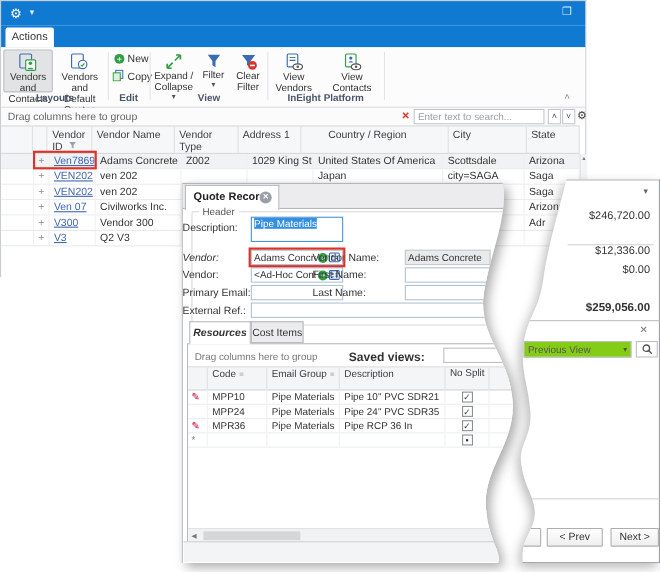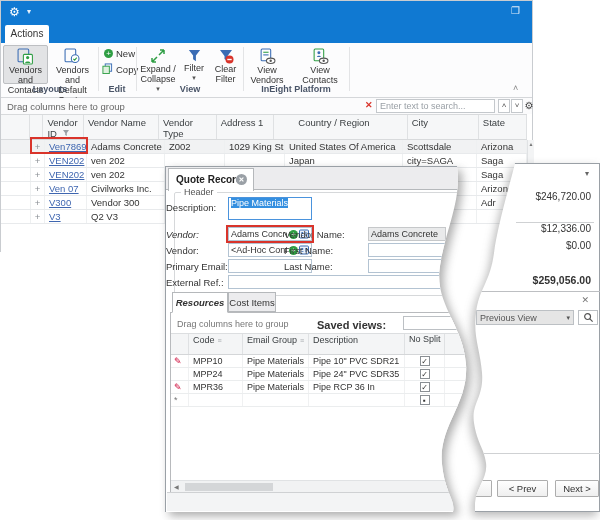--- a/index.html
+++ b/index.html
@@ -105,21 +105,21 @@
   
   #rp-wrap { left:470px; top:163px; width:130px; height:349px; z-index:5;
              filter:drop-shadow(-3px 4px 5px rgba(70,70,70,.38)); }
   #rp { width:130px; height:349px; background:#fff; border-top:1px solid #9aa0a6; border-right:1px solid #9aa0a6; border-bottom:1px solid #9aa0a6;
         clip-path: path("M45,0 C42,14 28,60 24,90 C20,120 9,125 6,150 C3,175 10,185 12,210 C14,235 1,240 4,260 C7,280 14,285 16,300 C18,315 6,325 5,340 L5,349 L130,349 L130,0 Z"); }
   .money { position:absolute; right:8px; font-size:10px; color:#333; }
   .rp-line { position:absolute; background:#cfd1d3; height:1px; }
   #rp-caret { right:10px; top:5px; position:absolute; font-size:8px; color:#666; }
   #rp-close { right:10px; top:131px; position:absolute; font-size:9px; color:#777; }
   #rp-combo { left:6px; top:146px; width:98px; height:15px; border:1px solid #bcc0c4; display:flex; align-items:center;
-              font-size:9px; color:#555; padding:0 3px; background:#e5e5e5; }
+              font-size:9px; color:#555; padding:0 3px; background:#84cc16; }
   #rp-search-btn { left:108px; top:146px; width:20px; height:15px; border:1px solid #bcc0c4; background:#fff;
                    display:flex; align-items:center; justify-content:center; }
   .btn { border:1px solid #adadad; background:linear-gradient(#fefefe,#efefef); font-size:9.5px; color:#333;
          text-align:center; border-radius:1px; }
 </style>
 </head>
 <body>
 
 <div id="stage">
 

